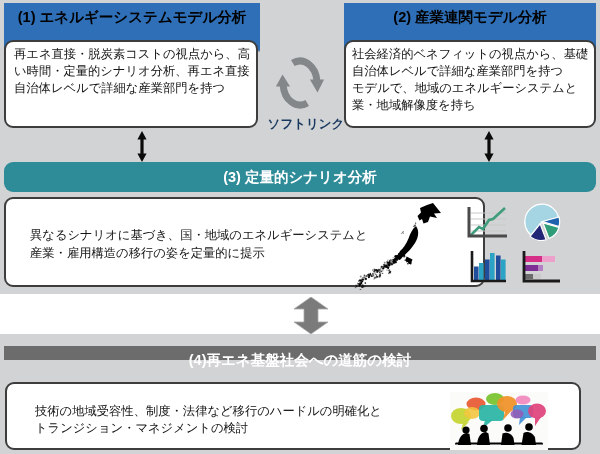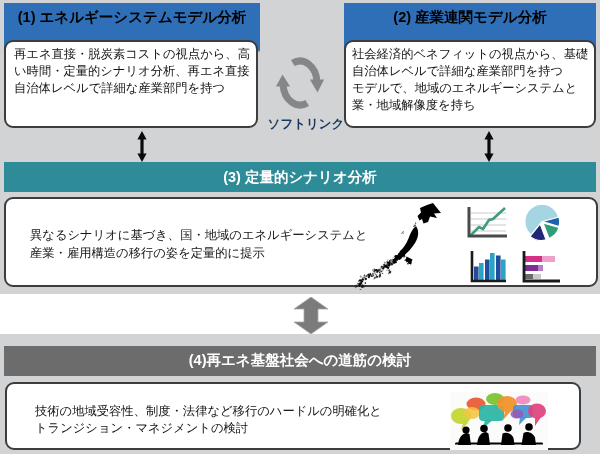--- a/index.html
+++ b/index.html
@@ -18,23 +18,23 @@
   .body-text div{white-space:nowrap;}
   #box1 .body-text{left:8px;top:4px;}
   #box2 .body-text{left:6px;top:4px;}
   #sync-icon{position:absolute;left:273px;top:53px;width:54px;height:62px;}
   #sync-label{position:absolute;left:256px;top:116px;width:100px;text-align:center;
       font-weight:bold;font-size:12.5px;line-height:17px;color:var(--navy-label);}
   .varrow{position:absolute;width:10px;height:31px;}
   #varrow1{left:137px;top:131px;}
   #varrow2{left:484px;top:131px;}
   .bar{position:absolute;left:4px;width:592px;color:#fff;font-weight:bold;font-size:14.5px;text-align:center;}
-  #bar3{top:162px;height:30px;background:var(--teal);line-height:30px;}
-  #bar4{top:346px;height:30px;background:var(--bar-gray);line-height:29px;}
-  #box3{left:4px;top:197px;width:594px;height:90px;}
+  #bar3{top:162px;height:30px;background:var(--teal);line-height:30px;border-radius:9px;}
+  #bar4{top:346px;height:14px;background:var(--bar-gray);line-height:29px;}
+  #box3{left:4px;top:197px;width:481px;height:90px;}
   #box3 .body-text{left:24px;top:27px;line-height:18px;}
   #japan-map{position:absolute;left:353px;top:200px;width:90px;height:90px;}
   .chart-ic{position:absolute;}
   #line-chart{left:466px;top:205px;width:42px;height:34px;}
   #pie-chart{left:523px;top:203px;width:38px;height:38px;}
   #bar-chart{left:469px;top:250px;width:38px;height:34px;}
   #hbar-chart{left:520px;top:250px;width:42px;height:34px;}
   #block-arrow{position:absolute;left:294px;top:297px;width:34px;height:37px;}
   #box4{left:5px;top:382px;width:576px;height:68px;}
   #box4 .body-text{left:28px;top:19px;line-height:16.5px;}

